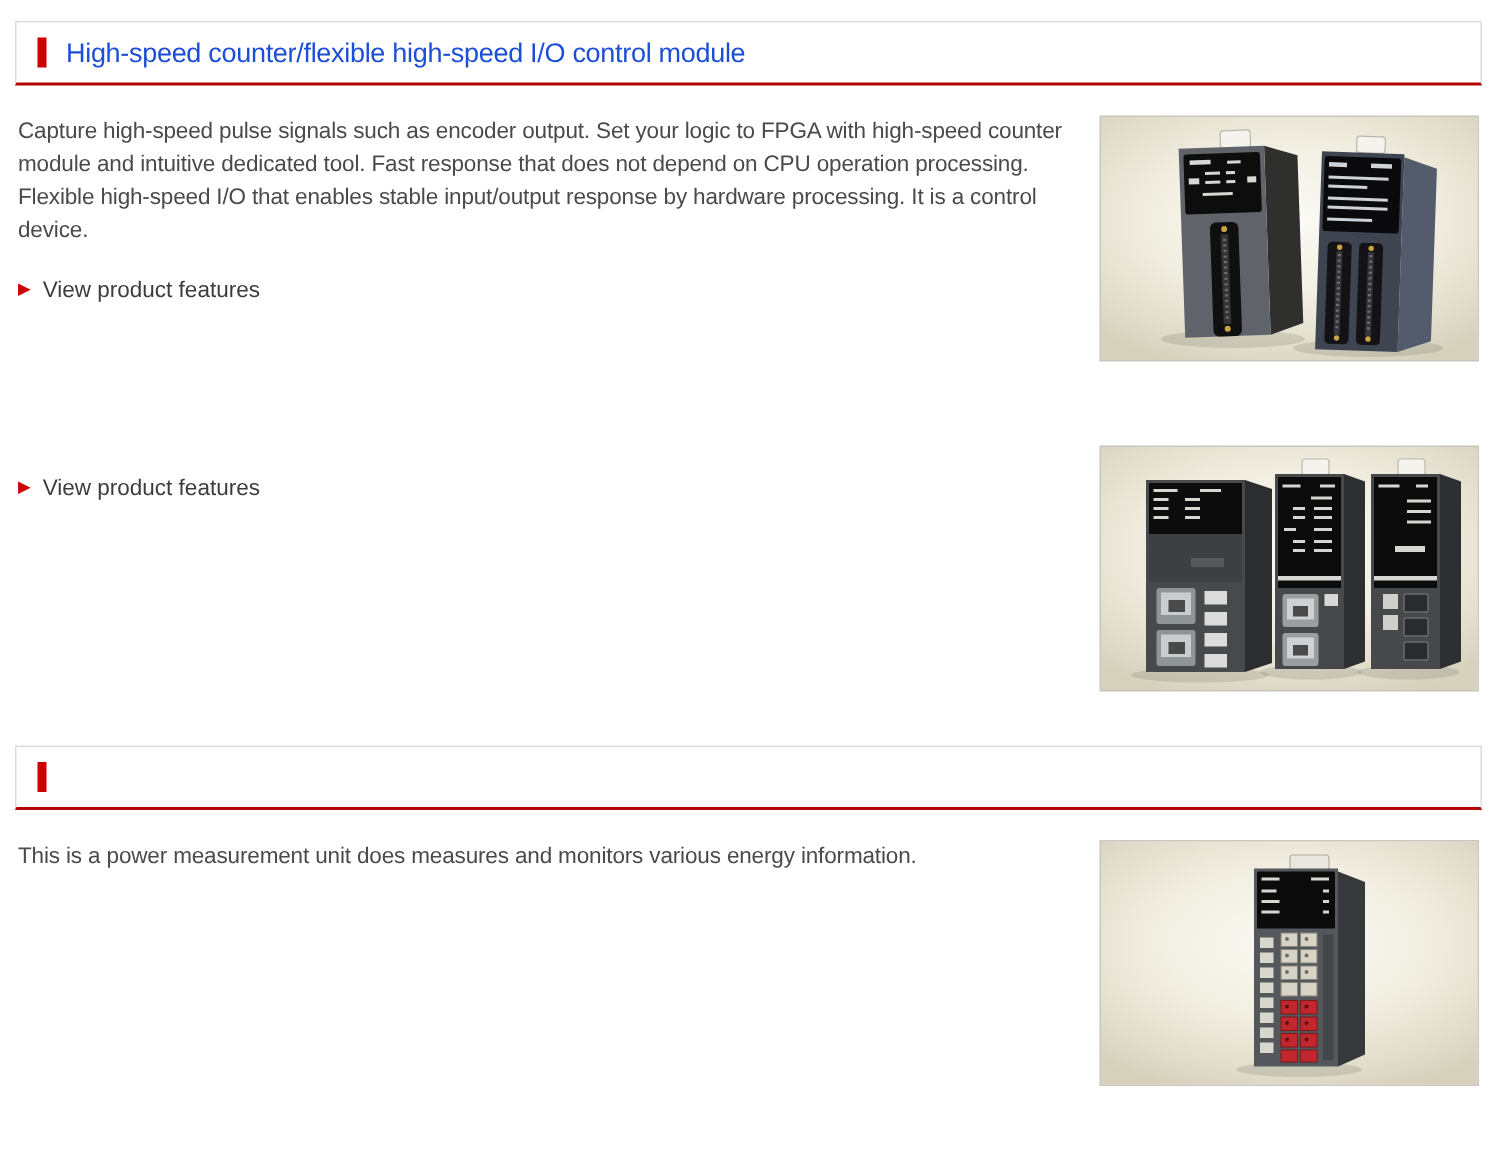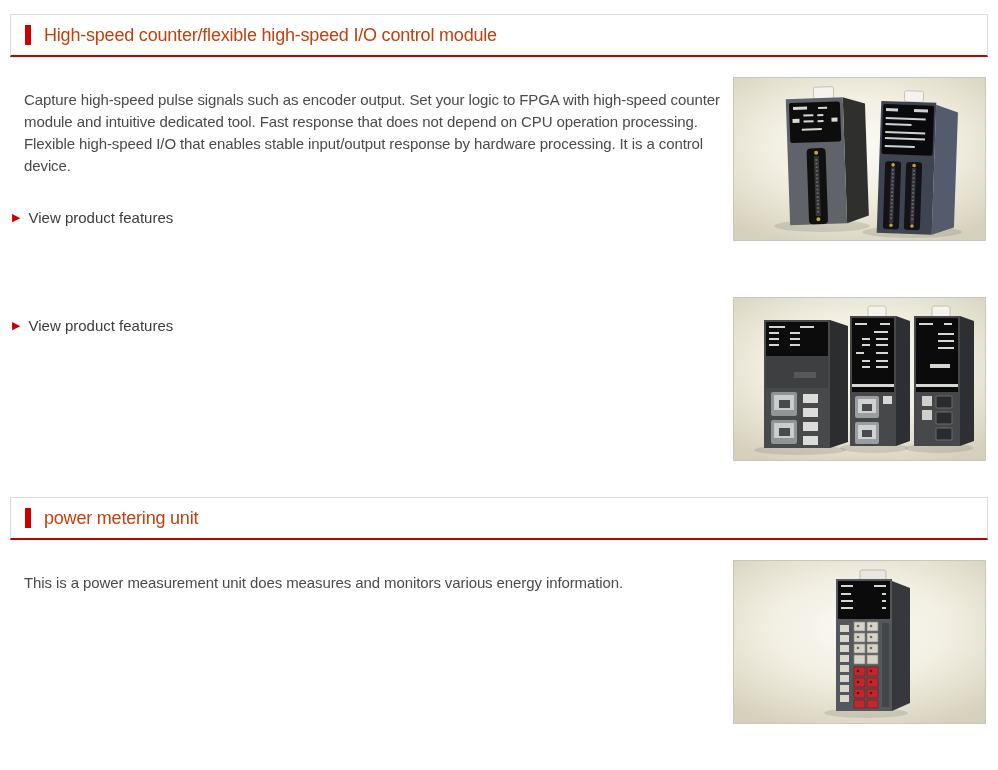--- a/index.html
+++ b/index.html
@@ -28,34 +28,34 @@
     width: 6px;
     height: 20px;
     background: #cc0000;
     margin-right: 13px;
     flex: 0 0 auto;
   }
   .section-title {
     margin: 0;
     font-size: 18px;
     font-weight: normal;
-    color: #c2410c;
+    color: #1d4ed8;
     letter-spacing: -0.2px;
     white-space: nowrap;
   }
 
   .content-row {
     display: flex;
     justify-content: space-between;
     align-items: flex-start;
     padding: 20px 2px 0 2px;
   }
   .text-col { width: 720px; }
   .body-text {
-    margin: 12px;
+    margin: 0;
     font-size: 15px;
     line-height: 22px;
     color: #4a4a4a;
     letter-spacing: -0.1px;
   }
   .feature-link {
     display: inline-flex;
     align-items: center;
     margin-top: 20px;
     font-size: 15px;
@@ -260,21 +260,20 @@
             </g>
           </g>
         </svg>
       </div>
     </div>
   </section>
 
   <section class="section">
     <div class="heading-box">
       <span class="heading-marker"></span>
-      <h2 class="section-title">power metering unit</h2>
     </div>
     <div class="content-row">
       <div class="text-col">
         <p class="body-text">This is a power measurement unit does measures and monitors various energy information.</p>
       </div>
       <div class="image-frame">
         <svg width="251" height="162" viewBox="0 0 251 162">
           <ellipse cx="132" cy="152" rx="42" ry="5" fill="#000" opacity="0.10"></ellipse>
           <g>
             <rect x="126" y="9" width="26" height="12" rx="2" fill="#e9e7df" stroke="#b0aea3" stroke-width="0.8"></rect>

